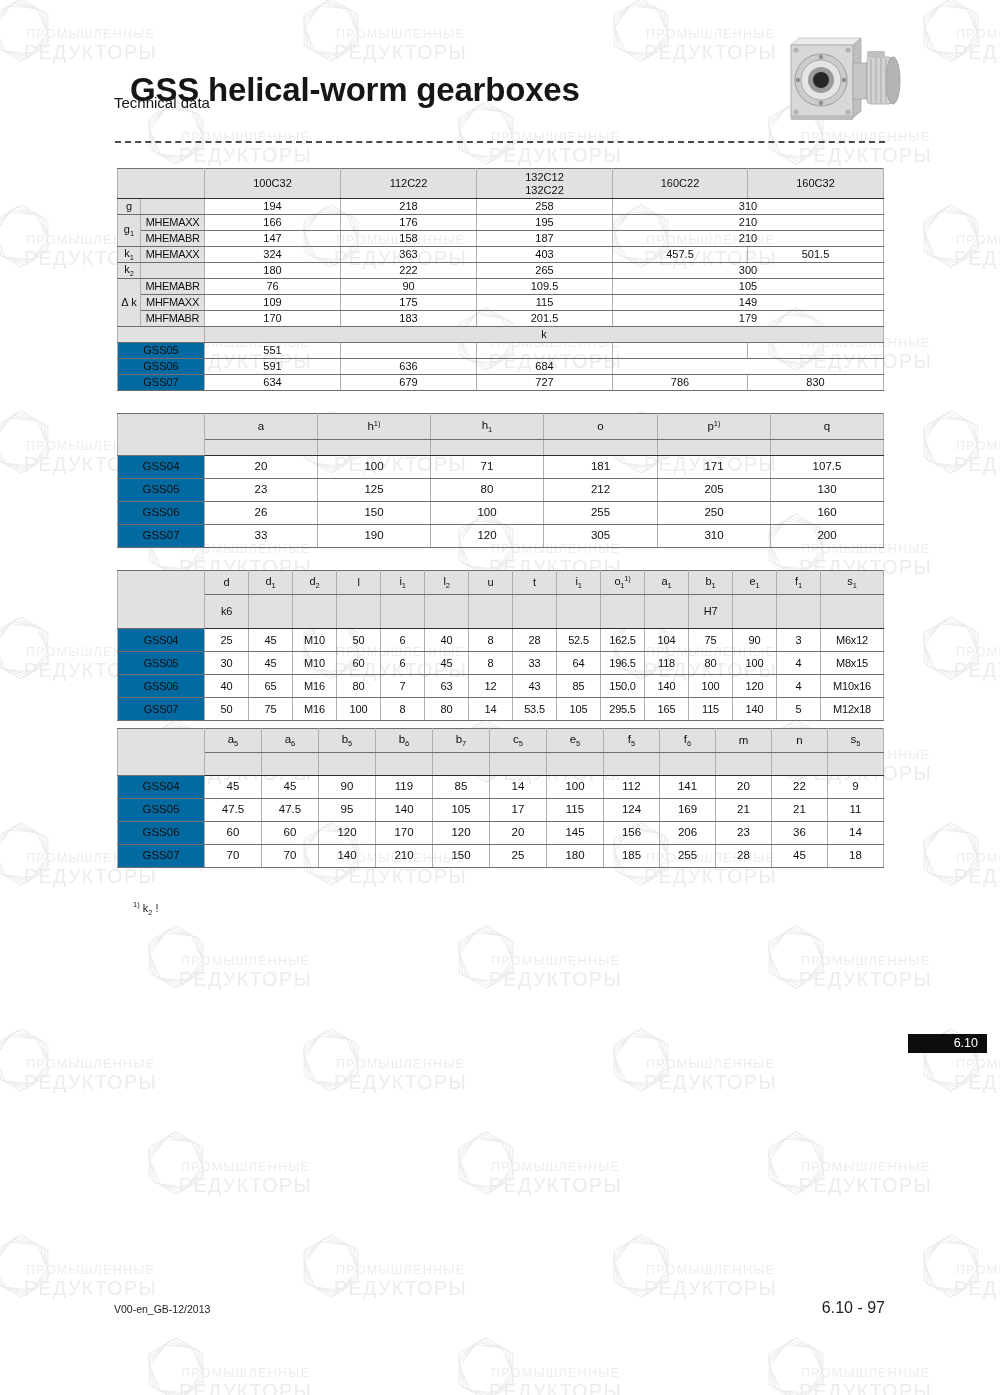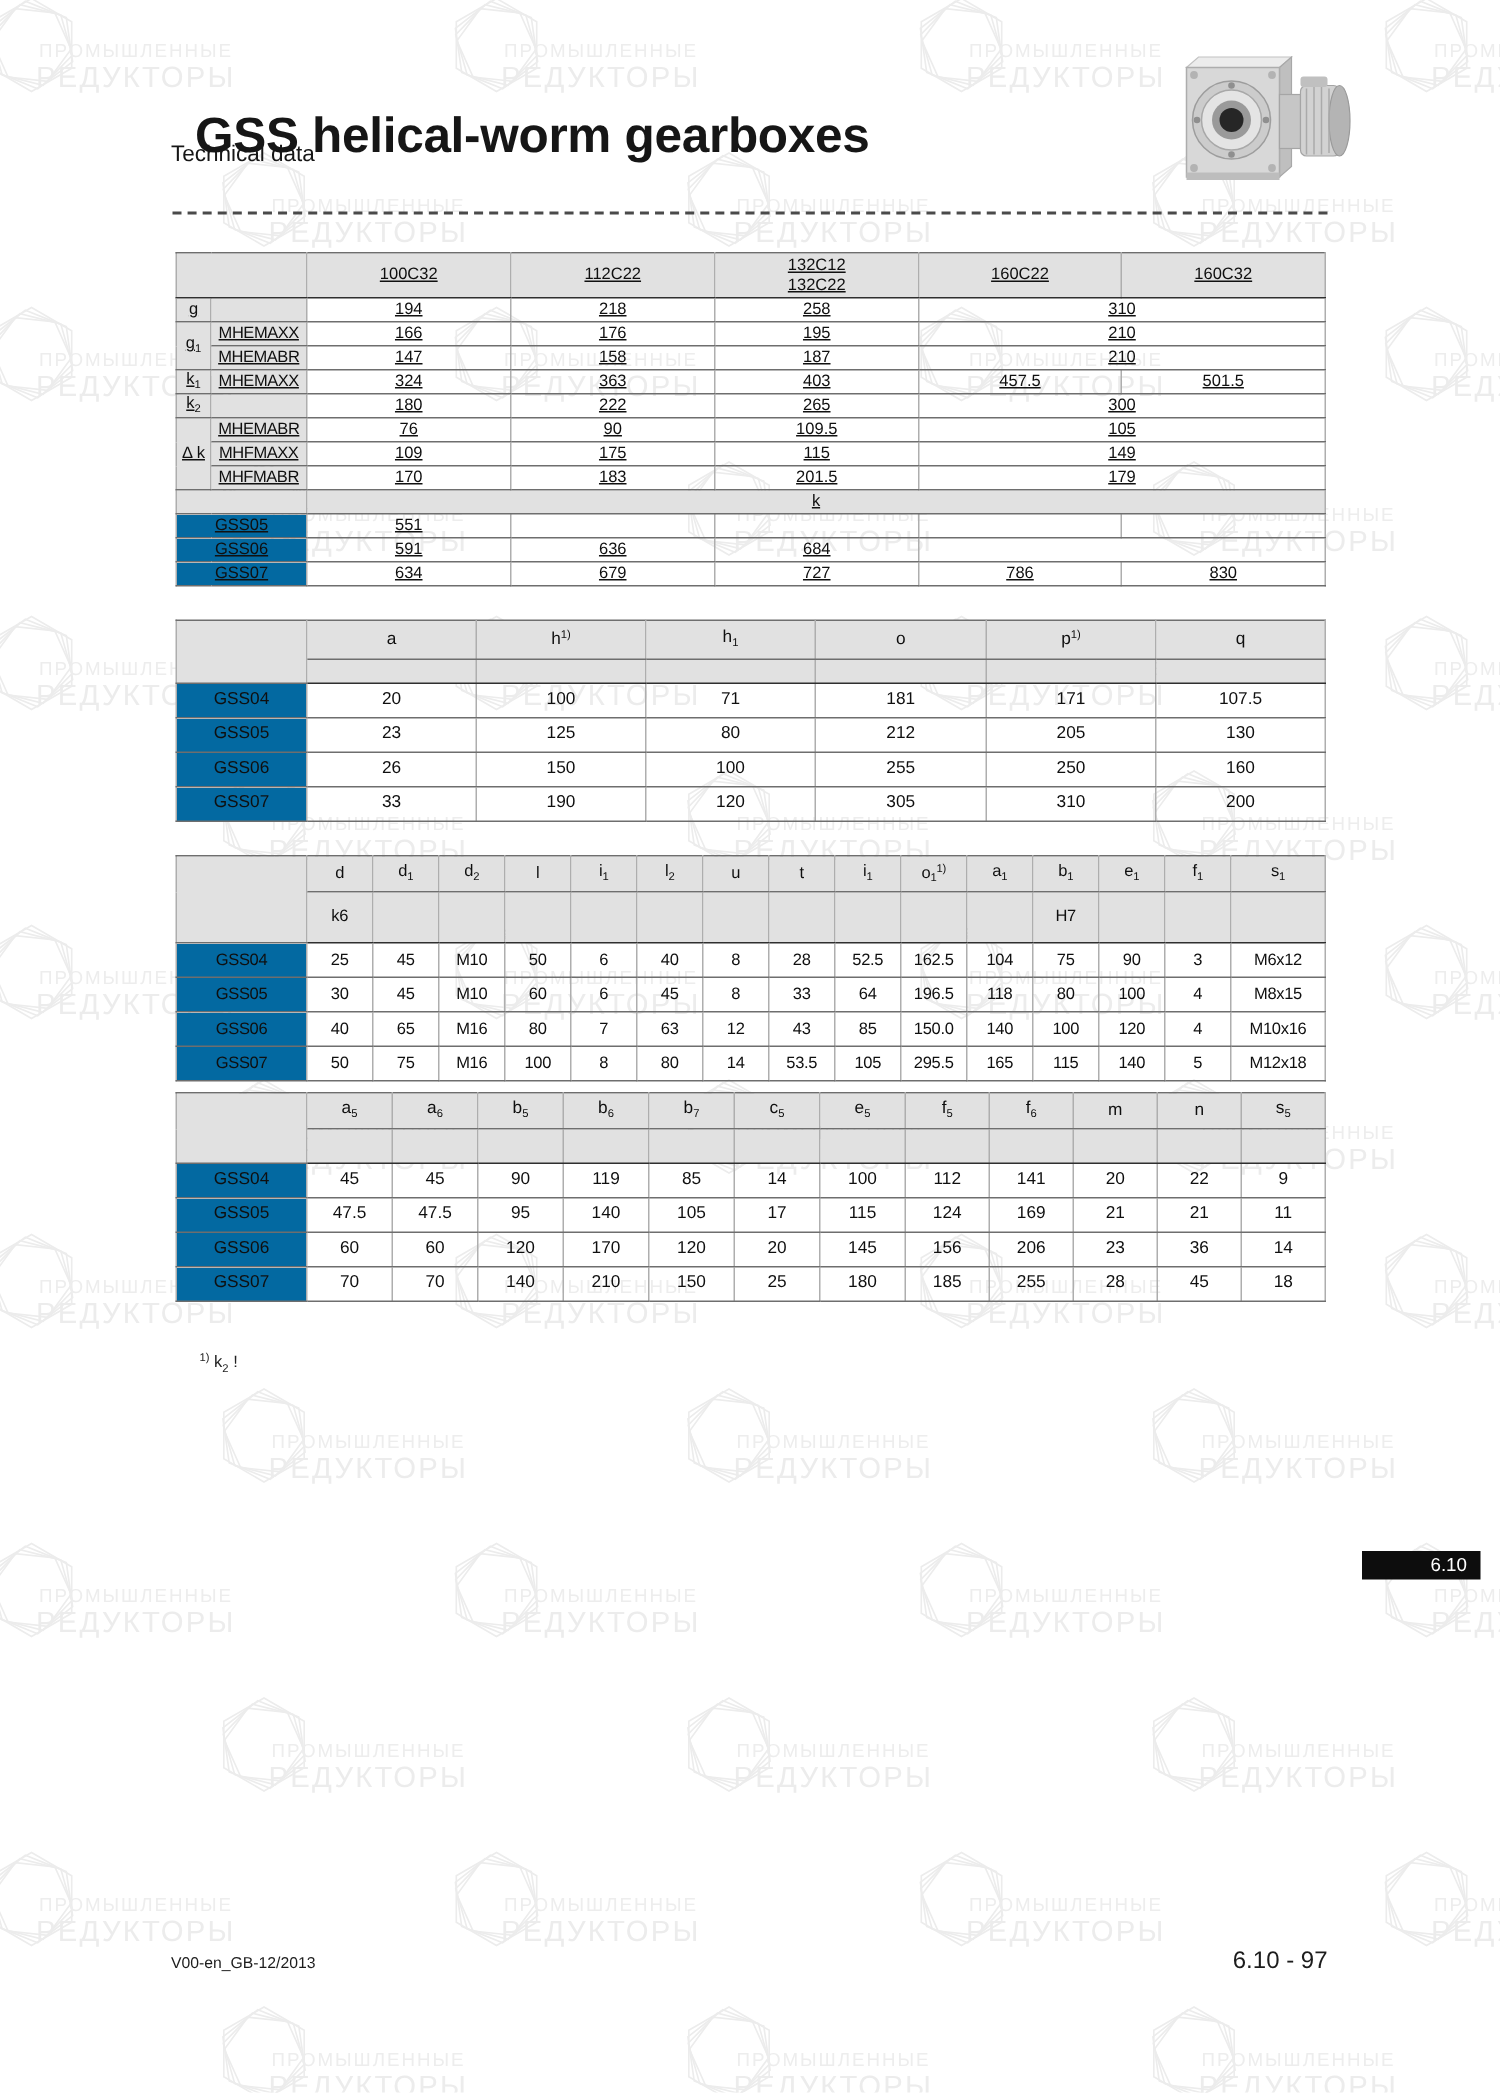--- a/index.html
+++ b/index.html
@@ -30,21 +30,21 @@
   }
   .t thead tr:last-child th { border-bottom:1.6px solid #2f2f2f; }
   .hd  { background:#e1e1e1; font-weight:700; }
   .u   { background:#e1e1e1; font-weight:400; }
   .graycell { background:#e1e1e1; }
   .lab { background:#e1e1e1; text-align:left; padding-left:4px; font-weight:400; }
   .sublab { background:#e1e1e1; text-align:left; padding-left:2px; font-weight:400;
             font-size:10.5px; letter-spacing:-0.3px; }
   .gss { background:#0369a1; font-weight:700; }
   .banner { background:#e1e1e1; }
-  #t1 { left:117px; top:168px; width:766px;text-decoration:underline; }
+  #t1 { left:117px; top:168px; width:766px; }
   #t2 { left:117px; top:413px; width:766px; }
   #t3 { left:117px; top:570px; width:766px; }
   #t4 { left:117px; top:728px; width:766px; }
   #t1 th, #t1 td { font-size:11px; }
   #t1 thead tr { height:30px; }
   #t1 tbody tr { height:16px; }
   #t2 th, #t2 td, #t3 th, #t3 td, #t4 th, #t4 td { font-size:11.5px; }
   #t3 th, #t3 td { font-size:11px; letter-spacing:-0.2px; }
   #t2 thead tr.r1 { height:26px; } #t2 thead tr.r2 { height:16px; }
   #t3 thead tr.r1 { height:24px; } #t3 thead tr.r2 { height:34px; }

